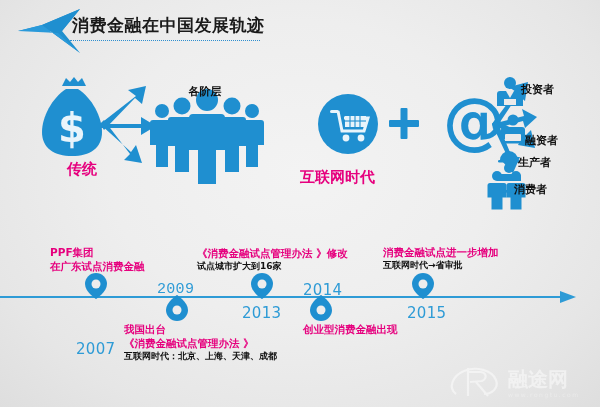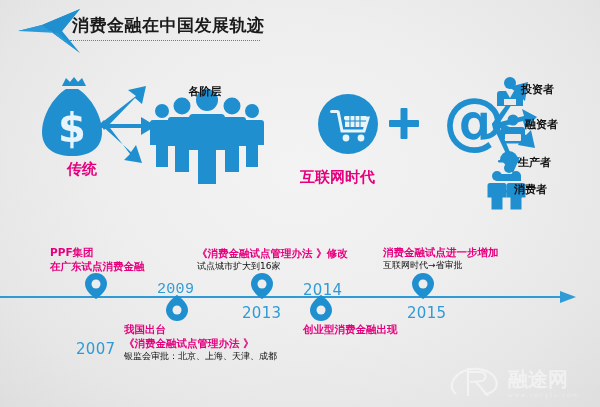--- a/index.html
+++ b/index.html
@@ -25,32 +25,32 @@
 
   #trad-label{left:44px;top:160px;width:76px;text-align:center;
     font-size:15px;color:#e6007e;font-weight:bold;}
   #strata-label{left:162px;top:84px;width:86px;text-align:center;
     font-size:11px;color:#111;font-weight:bold;}
   #net-label{left:300px;top:168px;width:110px;text-align:left;
     font-size:15px;color:#e6007e;font-weight:bold;}
 
   .rlabel{font-size:11px;color:#111;font-weight:bold;white-space:nowrap;}
   #lab-investor{left:521px;top:82px;}
-  #lab-financier{left:525px;top:117px;}
+  #lab-financier{left:525px;top:133px;}
   #lab-producer{left:518px;top:155px;}
   #lab-consumer{left:514px;top:182px;}
 
   
   #tl-svg{left:0;top:225px;width:600px;height:120px;}
 
   .yr{position:absolute;font-size:15px;color:#2e9bd6;font-weight:normal;
       white-space:nowrap;letter-spacing:.3px;}
   .evt{position:absolute;white-space:nowrap;line-height:1.32;}
   .evt .p{color:#e6007e;font-weight:bold;font-size:10.5px;}
-  .evt .b{color:#111;font-weight:normal;font-size:9px;}
+  .evt .b{color:#111;font-weight:bold;font-size:9px;}
 
   
   #yr-2007{left:76px;top:304px;margin-top:36px;}
   #yr-2009{left:157px;top:281px;font-family:Liberation Mono, monospace;}
   #yr-2013{left:242px;top:304px;}
   #yr-2014{left:303px;top:281px;}
   #yr-2015{left:407px;top:304px;}
 
   
   #ev-2007{left:50px;top:246px;}
@@ -213,21 +213,21 @@
   <div class="yr" id="yr-2015">2015</div>
 
   <div class="evt" id="ev-2007">
     <div class="p">PPF集团</div>
     <div class="p">在广东试点消费金融</div>
   </div>
 
   <div class="evt" id="ev-2009">
     <div class="p">我国出台</div>
     <div class="p">《消费金融试点管理办法 》</div>
-    <div class="b">银监会审批：北京、上海、天津、成都</div>
+    <div class="b">互联网时代：北京、上海、天津、成都</div>
   </div>
 
   <div class="evt" id="ev-2013">
     <div class="p">《消费金融试点管理办法 》修改</div>
     <div class="b">试点城市扩大到16家</div>
   </div>
 
   <div class="evt" id="ev-2014">
     <div class="p">创业型消费金融出现</div>
   </div>

